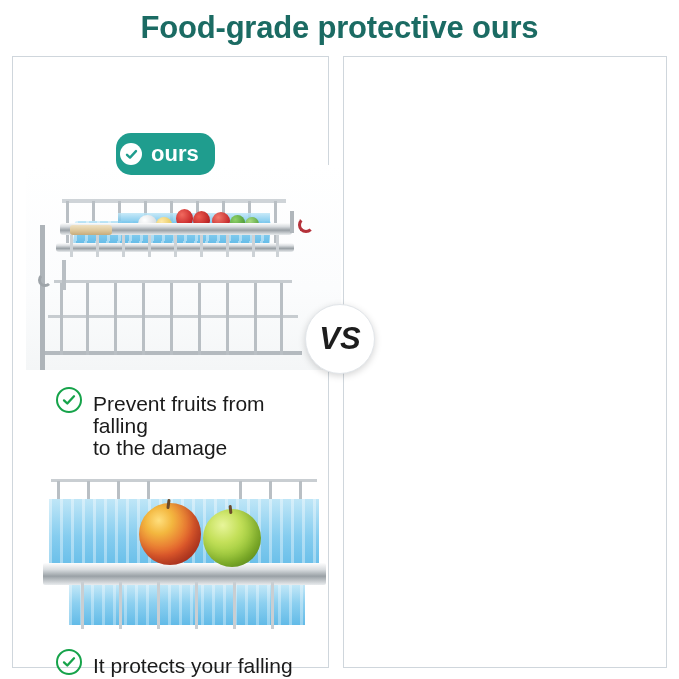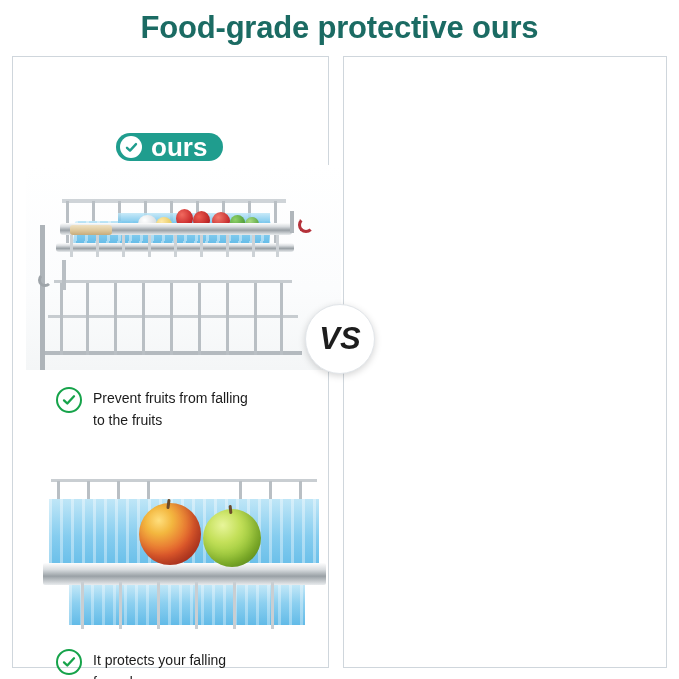--- a/index.html
+++ b/index.html
@@ -31,27 +31,27 @@
     position: absolute;
     border: 1px solid #cfd6dc;
     background: #ffffff;
   }
   .panel-left  { left: 12px;  top: 56px; width: 317px; height: 612px; }
   .panel-right { left: 343px; top: 56px; width: 324px; height: 612px; }
 
   
   .badge {
     position: absolute;
-    height: 28px;
+    height: 42px;
     border-radius: 15px;
     display: flex;
     align-items: center;
     padding: 0 16px 0 4px;
     color: #ffffff;
-    font-size: 26px;
+    font-size: 22px;
     font-weight: bold;
     z-index: 6;
   }
   .badge-ours  { left: 103px; top: 76px; background: #1f9d8e; }
   .badge .circ {
     width: 22px; height: 22px;
     border-radius: 50%;
     background: #ffffff;
     display: flex; align-items: center; justify-content: center;
     margin-right: 9px;
@@ -90,24 +90,25 @@
   }
   .cap-icon {
     flex: 0 0 auto;
     border-radius: 50%;
     display: flex; align-items: center; justify-content: center;
   }
   .cap-icon-lg { width: 26px; height: 26px; border: 2px solid #16a34a; }
   .cap-icon-lg svg { display: block; }
   .cap-text-lg {
     margin-left: 11px;
-    font-size: 14px;
+    font-size: 21px;
     color: #1b1b1b;
     line-height: 22px;
     font-weight: 500;
+    margin-top: 6px;
   }
   .cap-l1 { left: 43px;  top: 330px; width: 265px; }
   .cap-l2 { left: 43px;  top: 592px; width: 265px; }
 
   
   .wire { position: absolute; background: #b9bfc4; }
   .mat-blue {
     position: absolute;
     background: linear-gradient(180deg,#bfe6f7 0%,#86cdef 45%,#5ab7e6 100%);
   }
@@ -245,21 +246,21 @@
     </div>
 
     <div class="caption cap-l1">
       <span class="cap-icon cap-icon-lg">
         <svg width="16" height="16" viewBox="0 0 16 16" aria-hidden="true">
           <path d="M3 8.4 L6.3 11.5 L13 4.3" stroke="#16a34a" stroke-width="2.3" fill="none" stroke-linecap="round" stroke-linejoin="round"></path>
         </svg>
       </span>
       <span class="cap-text-lg">
         <span>Prevent fruits from falling</span><br>
-        <span>to the fruits</span>
+        <span>to the damage</span>
       </span>
     </div>
 
     <div class="caption cap-l2">
       <span class="cap-icon cap-icon-lg">
         <svg width="16" height="16" viewBox="0 0 16 16" aria-hidden="true">
           <path d="M3 8.4 L6.3 11.5 L13 4.3" stroke="#16a34a" stroke-width="2.3" fill="none" stroke-linecap="round" stroke-linejoin="round"></path>
         </svg>
       </span>
       <span class="cap-text-lg">

